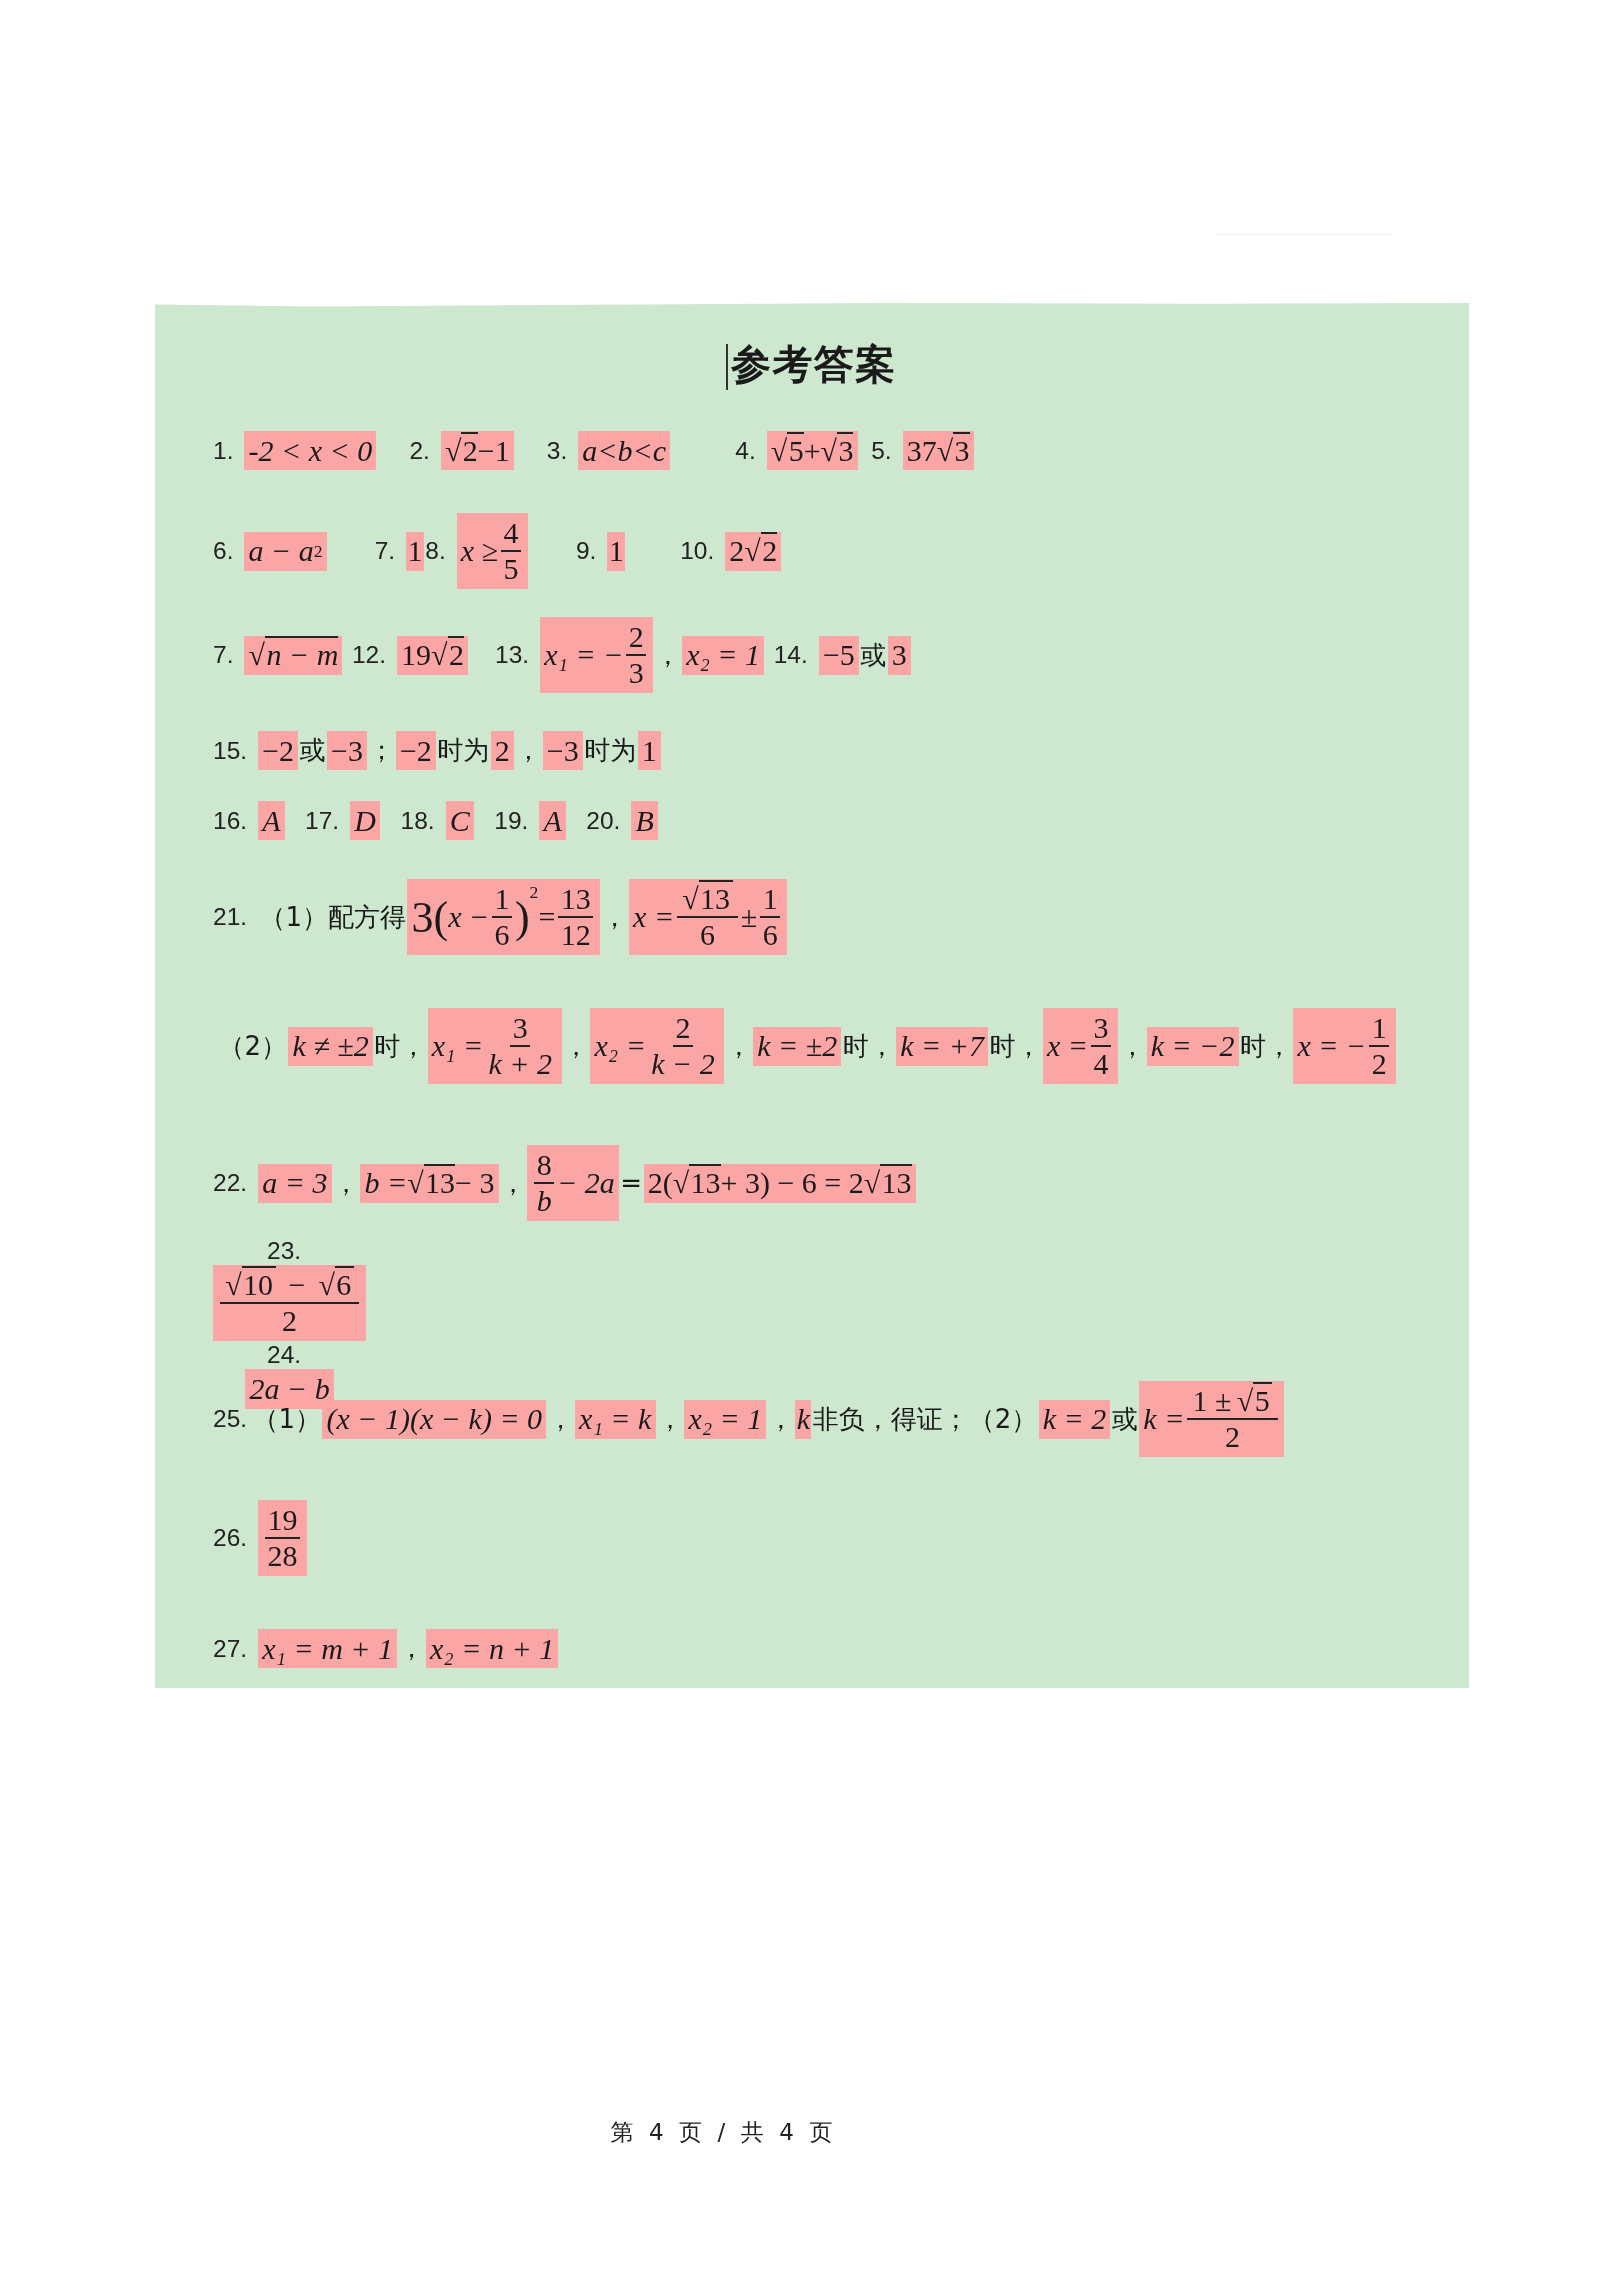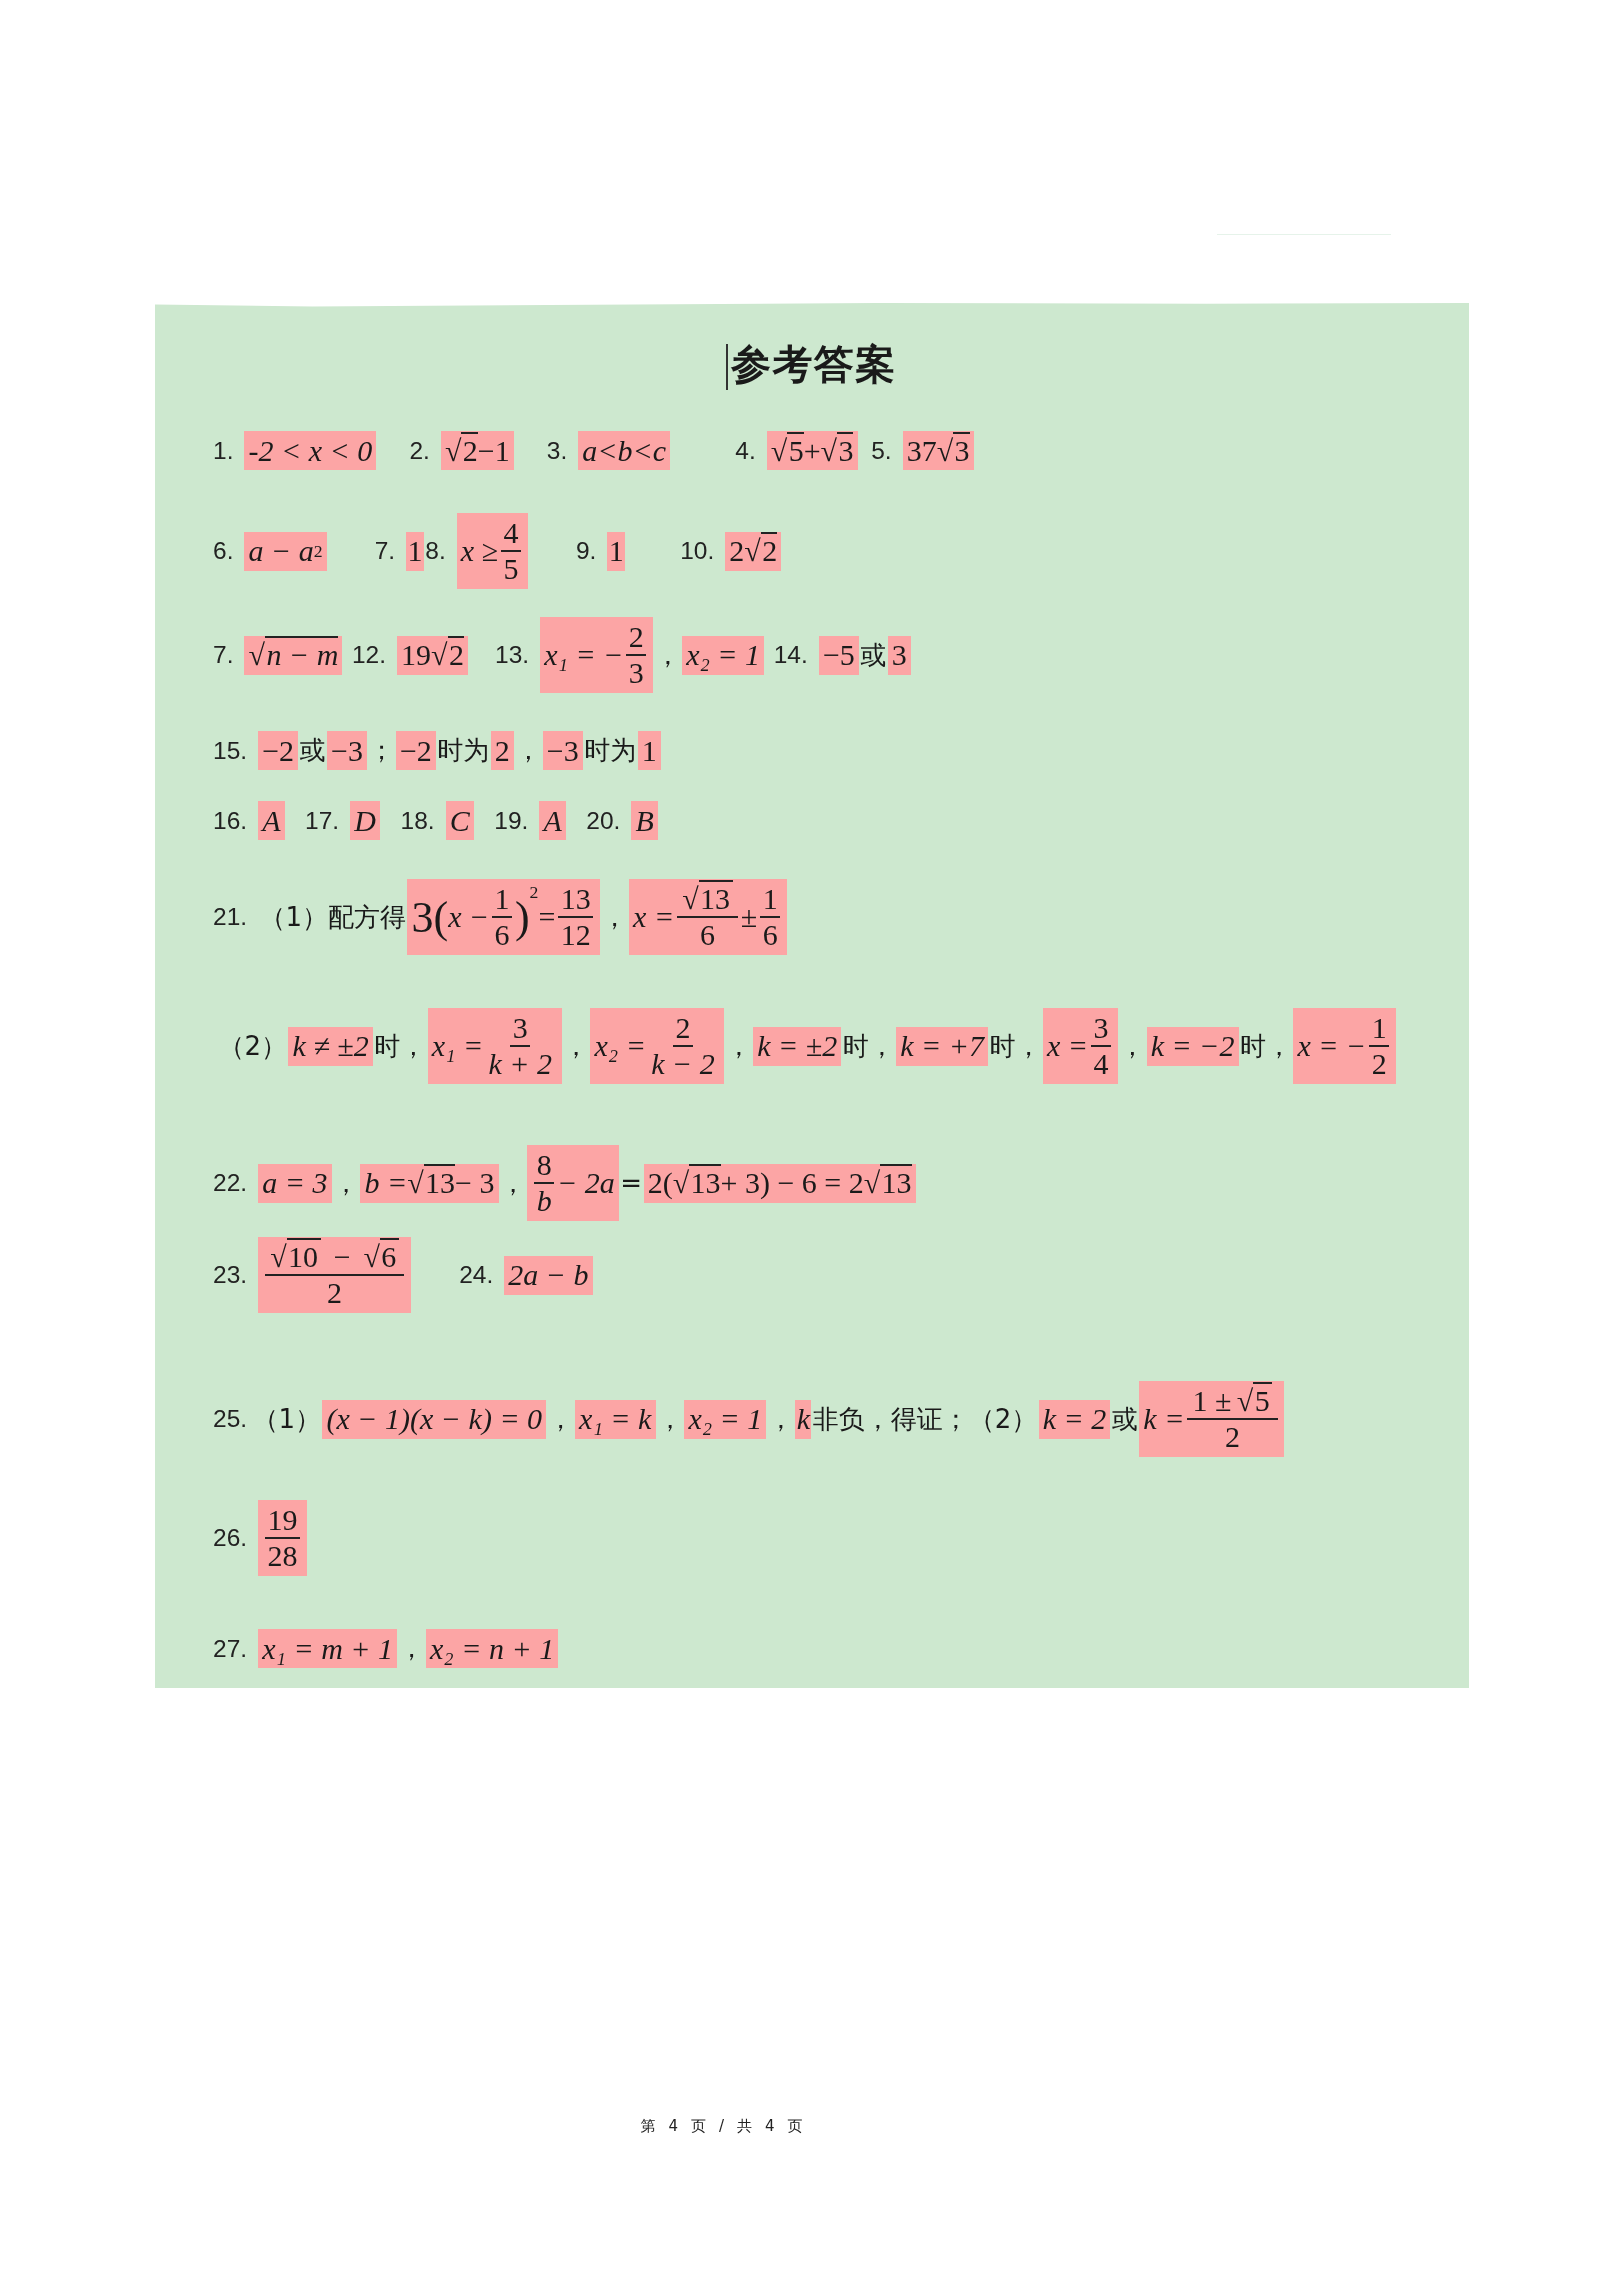--- a/index.html
+++ b/index.html
@@ -16,21 +16,21 @@
   .gap { display: inline-block; width: 33px; }
   .m { background: #fca5a5; padding: 2.7px 4.1px; font-size: 30px; font-style: italic; display: inline-flex; align-items: center; }
   .m .u { font-style: normal; }
   .t { font-family: "DejaVu Sans", sans-serif; font-size: 26px; margin: 0 1.4px; }
   .frac { display: inline-flex; flex-direction: column; align-items: center; vertical-align: middle; margin: 0 2.7px; font-style: normal; }
   .frac span { line-height: 1.15; padding: 0 2.7px; }
   .frac .top { border-bottom: 2px solid #222; }
   .sqrt { font-style: normal; }
   .sqrt .over { border-top: 2px solid #222; padding-left: 1.4px; }
   .footer { position: absolute; top: 2117px; left: 0; width: 1447px; text-align: center;
-            font-family: "DejaVu Sans", sans-serif; font-size: 15px; letter-spacing: 4.1px; color: #222; }
+            font-family: "DejaVu Sans", sans-serif; font-size: 23px; letter-spacing: 4.1px; color: #222; }
 </style>
 </head>
 <body>
 
 <div class="faint-line"></div>
 <div class="green"></div>
 
 <div class="title"><span class="cursor"></span><span>参考答案</span></div>
 
 <div class="row" style="top:431px;">
@@ -290,21 +290,21 @@
     </span>
   <span class="t">=</span>
   <span class="m">
       <span class="u">2(</span>
       <span class="sqrt">√<span class="over">13</span></span>
       <span class="u">+ 3) − 6 = 2</span>
       <span class="sqrt">√<span class="over">13</span></span>
     </span>
 </div>
 
-<div class="row" style="top:1237px;">
+<div class="row" style="top:1237px;flex-direction:column;">
   <span class="num">23.</span>
   <span class="m">
       <span class="frac">
         <span class="top"><span class="sqrt">√<span class="over">10</span></span> <span>−</span> <span class="sqrt">√<span class="over">6</span></span></span>
         <span>2</span>
       </span>
     </span>
   <span class="gap" style="width:48px"></span>
   <span class="num">24.</span>
   <span class="m">

